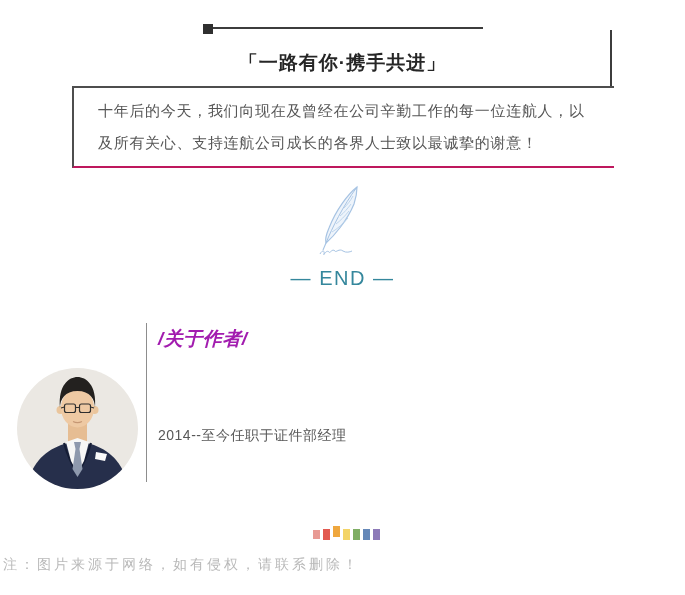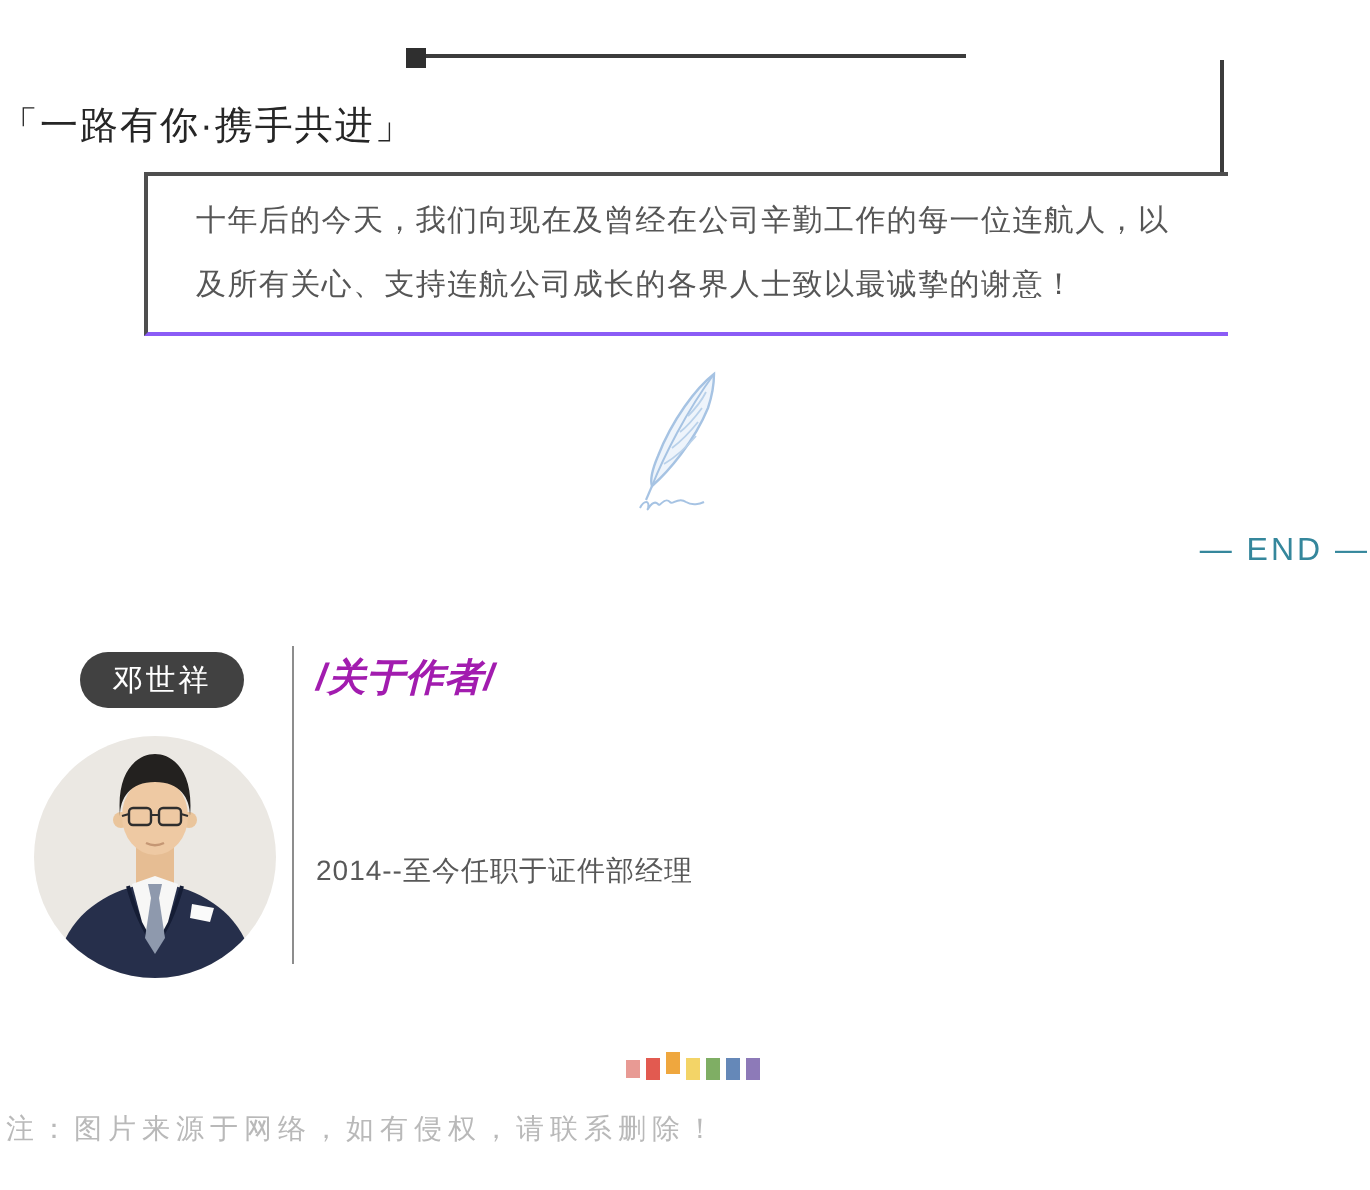--- a/index.html
+++ b/index.html
@@ -13,42 +13,42 @@
     overflow: hidden;
   }
 
   
   .deco-square { position: absolute; left: 203px; top: 24px; width: 10px; height: 10px; background: #2f2f2f; }
   .deco-line-top { position: absolute; left: 213px; top: 27px; width: 270px; height: 2px; background: #3c3c3c; }
   .deco-line-right { position: absolute; left: 610px; top: 30px; width: 2px; height: 58px; background: #3c3c3c; }
 
   .main-title {
     position: absolute; left: 0; top: 50px; width: 685px;
-    text-align: left; font-size: 19px; font-weight: normal;
+    text-align: center; font-size: 19px; font-weight: bold;
     color: #262626; letter-spacing: 1px;
   }
 
   
   .intro-box {
     position: absolute; left: 72px; top: 86px; width: 542px; height: 82px;
     border-top: 2px solid #4e4e4e;
     border-left: 2px solid #4e4e4e;
-    border-bottom: 2px solid #8b5cf6;
+    border-bottom: 2px solid #be185d;
   }
   .intro-text {
     position: absolute; left: 24px; top: 7px; width: 492px;
     font-size: 15px; line-height: 32px; letter-spacing: 0.7px;
     color: #565656; word-break: break-all;
   }
 
   
   .feather-wrap { position: absolute; left: 310px; top: 184px; width: 64px; height: 76px; }
   .end-mark {
     position: absolute; left: 0; top: 267px; width: 685px;
-    text-align: right; font-size: 16px; letter-spacing: 1.5px;
+    text-align: center; font-size: 20px; letter-spacing: 1.5px;
     color: #35879c;
   }
 
   
   .name-pill {
     position: absolute; left: 40px; top: 326px; width: 82px; height: 28px;
     background: #414141; border-radius: 14px;
     color: #ffffff; font-size: 15px; letter-spacing: 1.5px;
     display: flex; align-items: center; justify-content: center;
   }
@@ -97,23 +97,20 @@
     <svg width="64" height="76" viewBox="0 0 64 76" fill="none" xmlns="http://www.w3.org/2000/svg">
       <path d="M47,3 C38,10 26,26 19,44 C16,51 15,56 16,59 C24,52 37,37 44,20 C46,14 47,7 47,3 Z" fill="#eef4fb" stroke="#a6c3e3" stroke-width="1.2"></path>
       <path d="M16,59 C22,44 33,22 47,3" stroke="#a6c3e3" stroke-width="1" fill="none"></path>
       <path d="M22,48 C27,45 33,40 38,34 M26,40 C30,37 35,32 39,27 M30,32 C34,29 38,24 41,20 M34,24 C37,21 41,16 43,12" stroke="#b9d1ea" stroke-width="0.9" fill="none"></path>
       <path d="M16,59 L13,66" stroke="#a6c3e3" stroke-width="1.1" fill="none"></path>
       <path d="M10,70 c2,-4 5,-4 4,0 c-1,3 2,-5 5,-2 c1,2 3,-4 6,-1 c1,2 4,-3 8,0 c3,2 7,1 9,0" stroke="#a6c3e3" stroke-width="1" fill="none"></path>
     </svg>
   </div>
   <div class="end-mark">— END —</div>
 
-  <div class="name-pill">
-    <span>邓世祥</span>
-  </div>
   <div class="author-divider"></div>
   <div class="about-heading">/关于作者/</div>
   <div class="career-line career-2">2014--至今任职于证件部经理</div>
 
   <div class="avatar">
     <svg width="121" height="121" viewBox="0 0 121 121" xmlns="http://www.w3.org/2000/svg">
       <defs>
         <clipPath id="avclip">
             <circle cx="60.5" cy="60.5" r="60.5"></circle>
           </clipPath>

